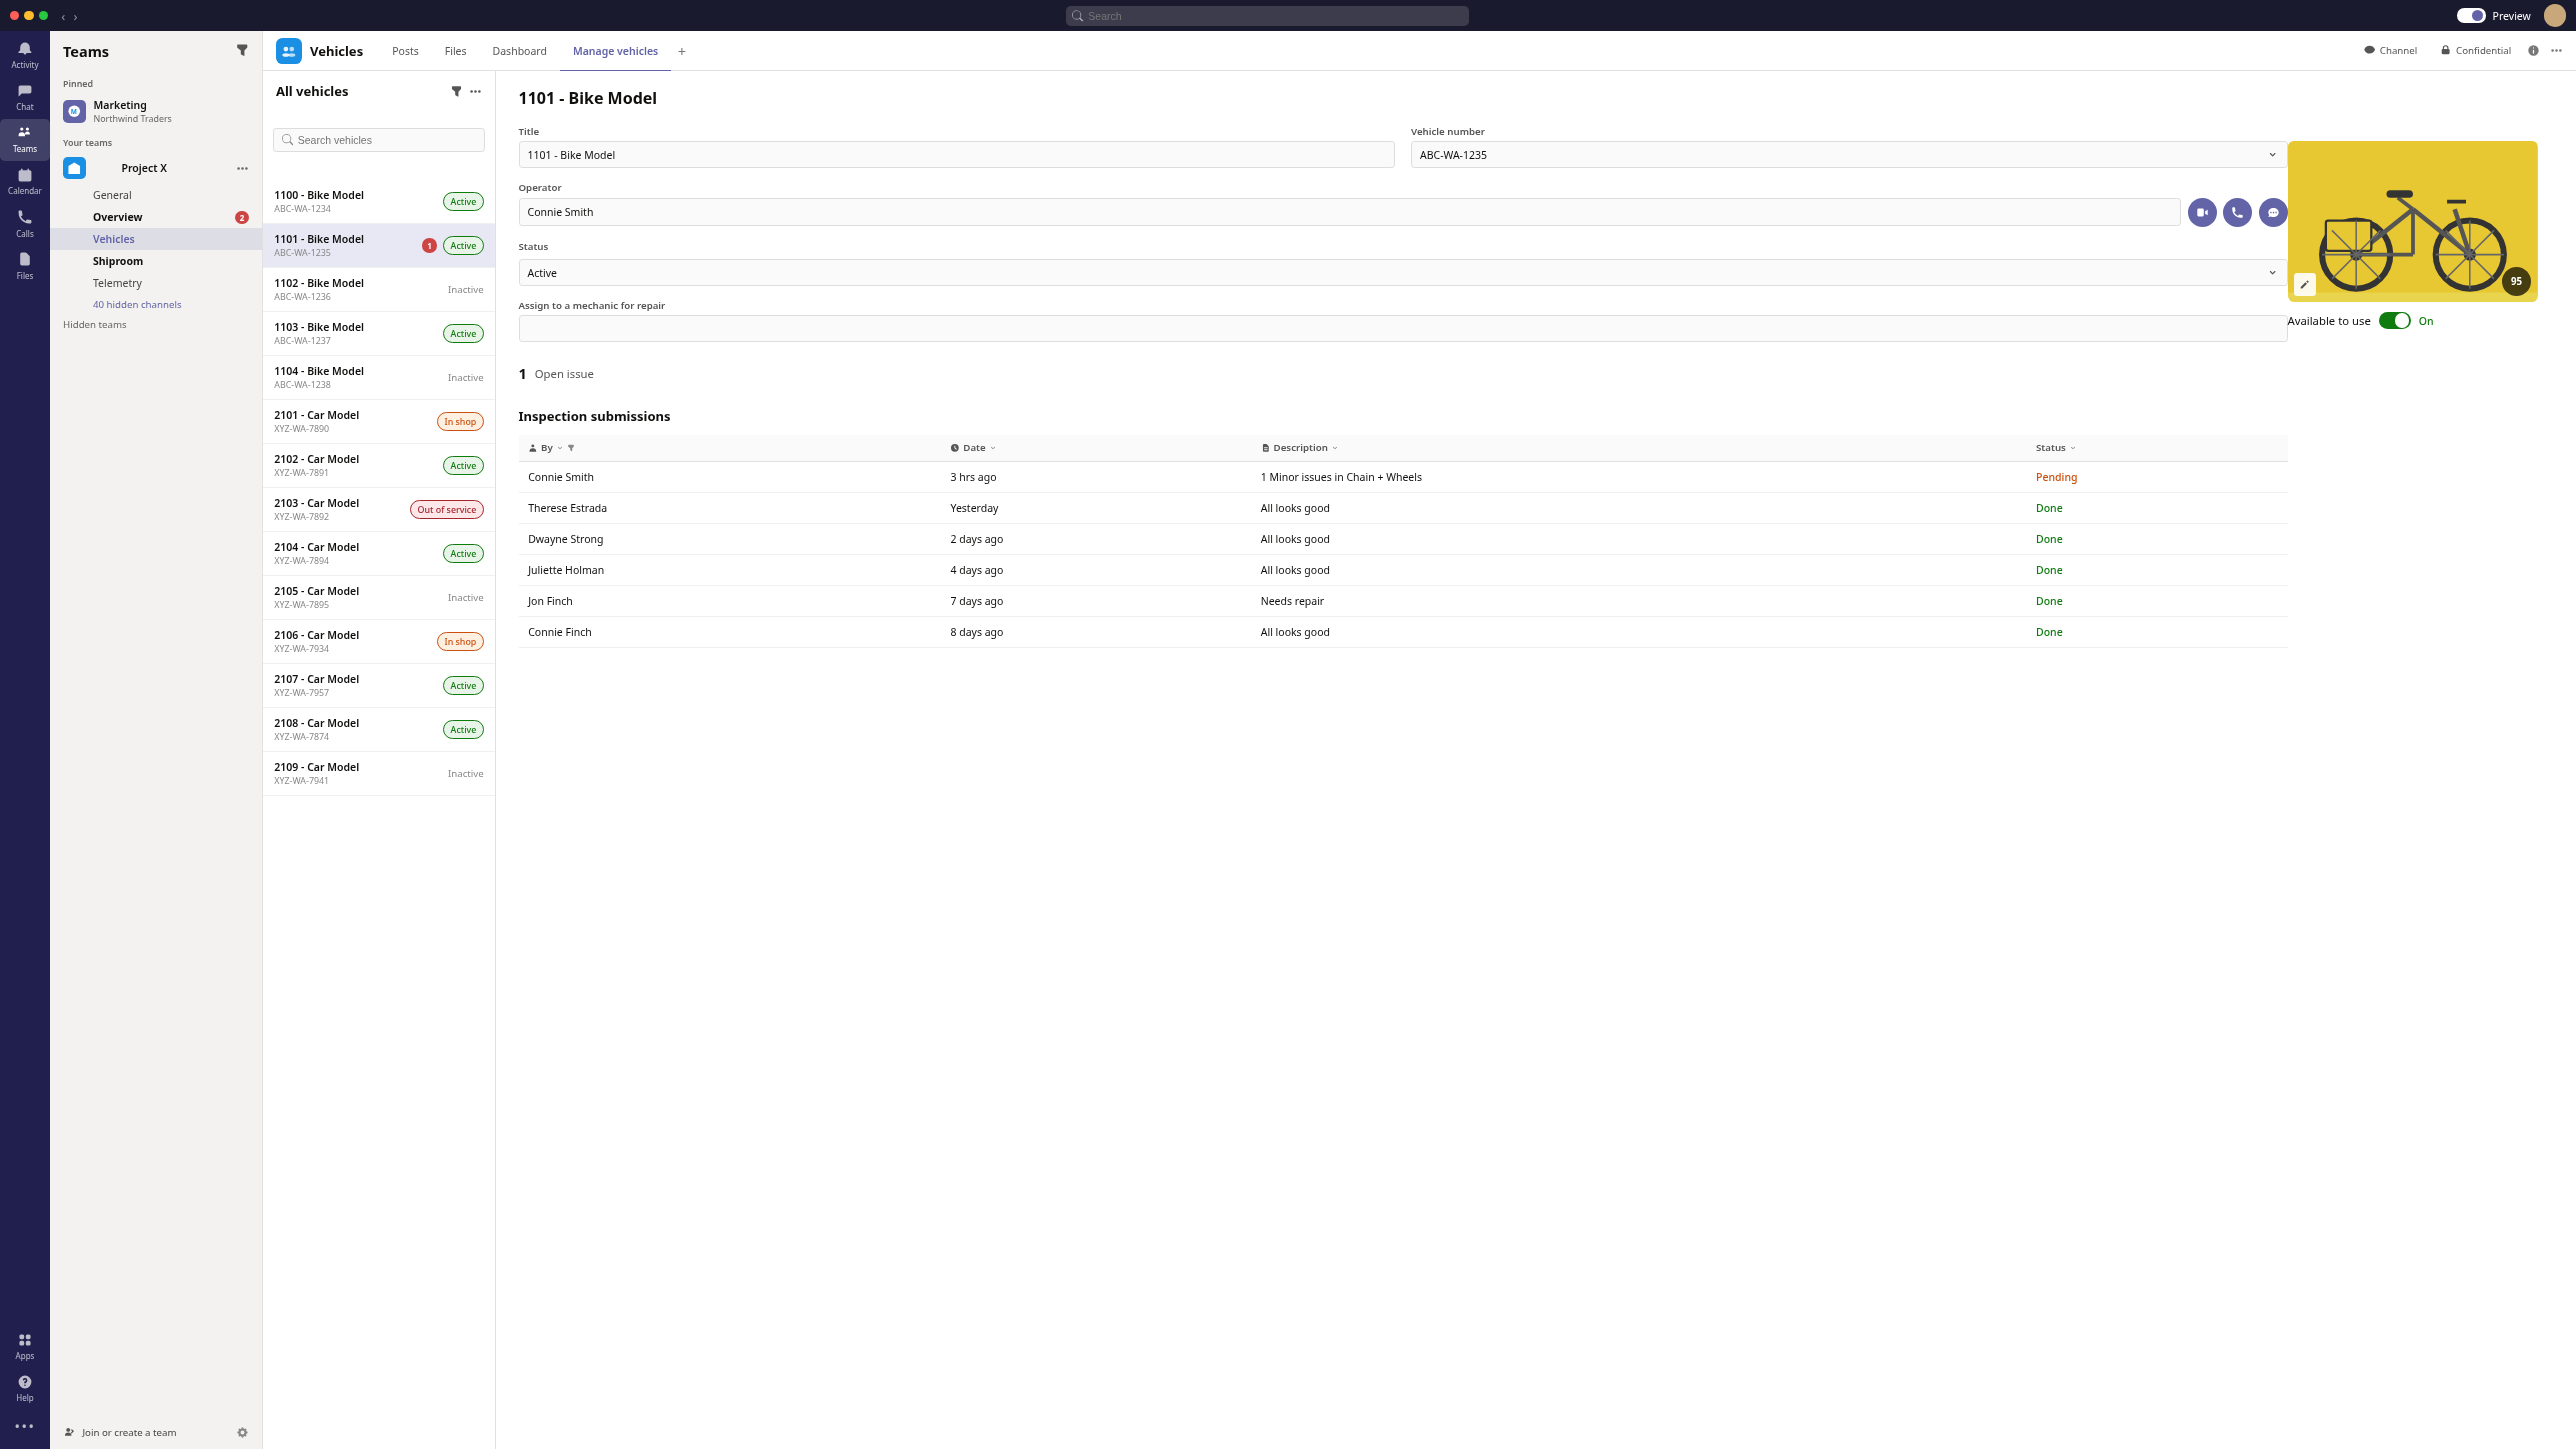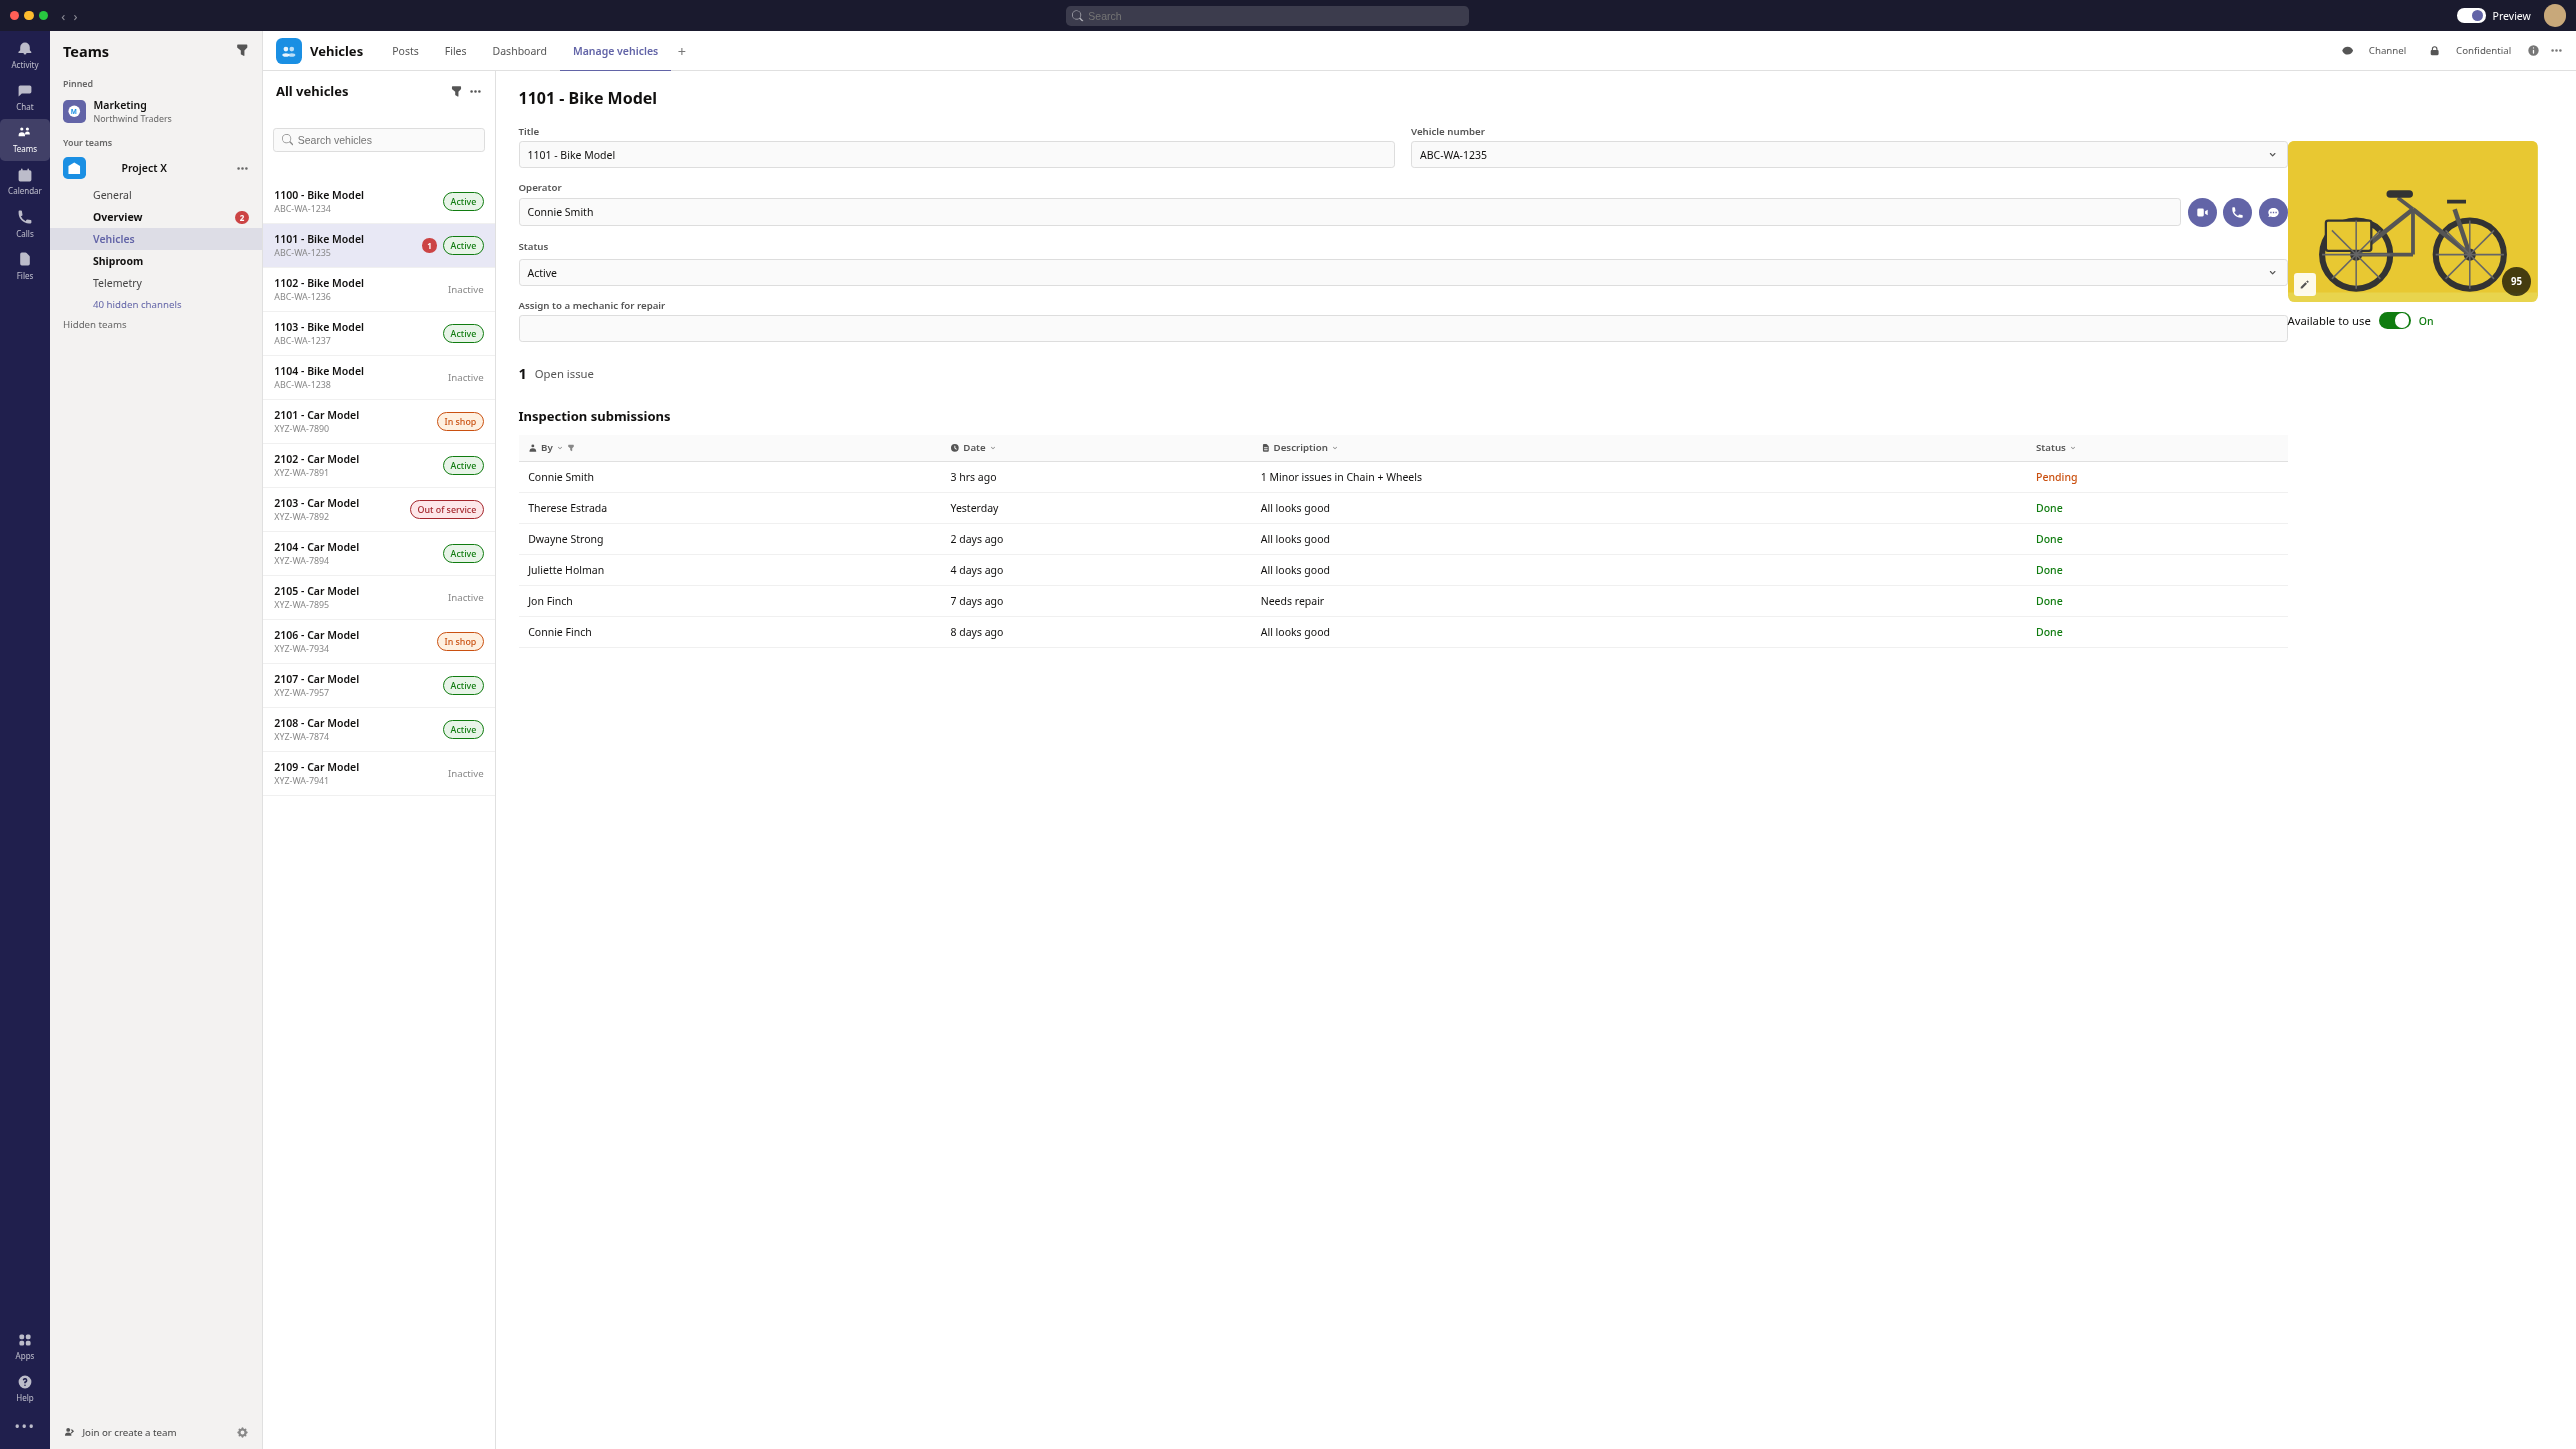--- a/index.html
+++ b/index.html
@@ -72,21 +72,21 @@
     .tab-bar {
       display: flex; align-items: center; border-bottom: 0.8px solid #e0e0e0;
       padding: 0 13px; background: #fff; height: 40px; gap: 0; flex-shrink: 0;
     }
     .team-tab-icon { width: 26px; height: 26px; border-radius: 6.4px; background: #1a8fe3; display: flex; align-items: center; justify-content: center; margin-right: 8px; flex-shrink: 0; }
     .team-tab-name { font-size: 13px; font-weight: 700; color: #11100f; margin-right: 16px; }
     .tab { padding: 3px 13px; height: 40px; display: flex; align-items: center; font-size: 10.5px; color: #555; cursor: pointer; border-bottom: 1.6px solid transparent; position: relative; top: 0.8px; }
     .tab.active-tab { color: #6264a7; border-bottom-color: #6264a7; font-weight: 600; }
     .tab-add { color: #777; padding: 0 6.4px; cursor: pointer; font-size: 14.5px; display: flex; align-items: center; }
     .tab-actions { margin-left: auto; display: flex; align-items: center; gap: 9.7px; color: #555; font-size: 9.7px; }
-    .tab-action-btn { display: flex; align-items: center; gap: 16px; cursor: pointer; padding: 3.2px 6.4px; border-radius: 3.2px; }
+    .tab-action-btn { display: flex; gap: 5px; cursor: pointer; padding: 3.2px 6.4px; border-radius: 3.2px; }
 
     
     .content-area { display: flex; flex: 1; overflow: hidden; }
 
     
     .vehicle-list-panel {
       width: 233px; border-right: 0.8px solid #e0e0e0; display: flex; flex-direction: column;
       background: #fff; flex-shrink: 0; overflow: hidden; gap: 20px;
     }
     .panel-header { display: flex; align-items: center; justify-content: space-between; padding: 11.3px 13px 8px; }

